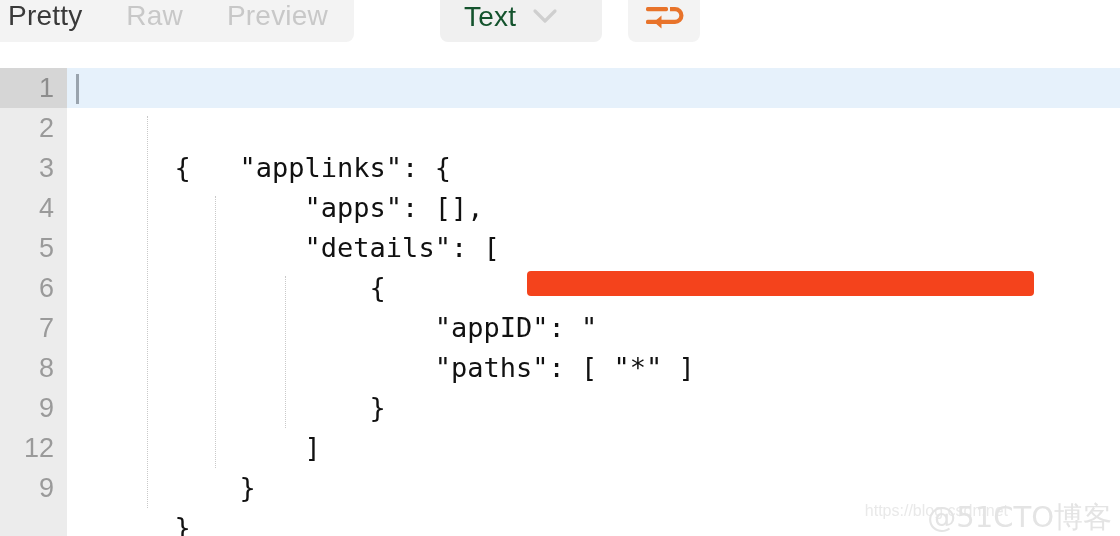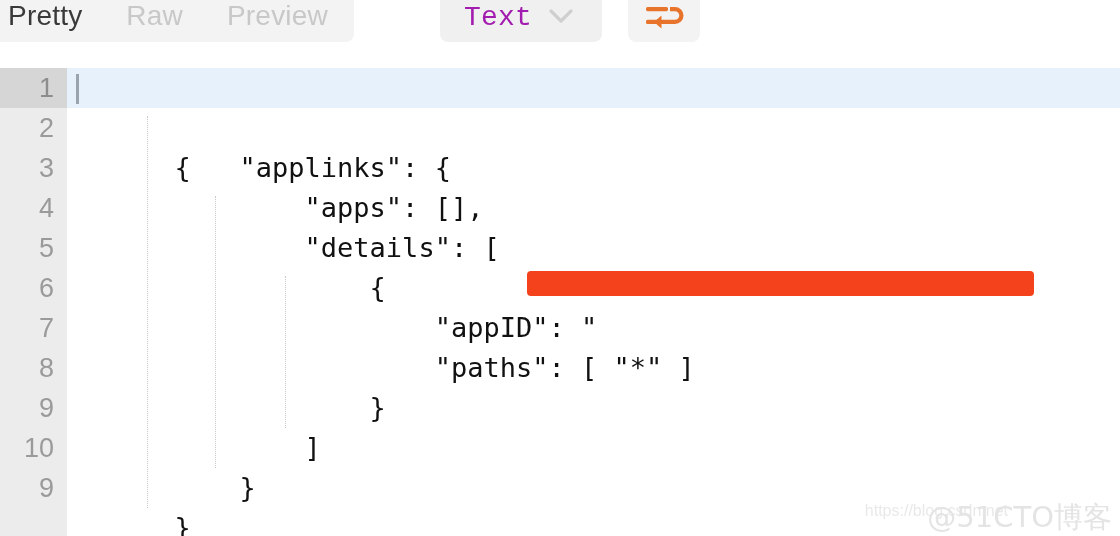--- a/index.html
+++ b/index.html
@@ -54,23 +54,22 @@
     height: 50px;
     background: #f0f0f0;
     border-radius: 8px;
     display: flex;
     align-items: center;
     padding-left: 24px;
     box-sizing: border-box;
   }
   .select-label {
     font-size: 28px;
-    color: #a21caf;
+    color: #14532d;
     letter-spacing: 0.2px;
-    font-family: Liberation Mono, monospace;
   }
   .chevron {
     margin-left: 16px;
     display: inline-block;
     width: 20px;
     height: 20px;
   }
   .chevron svg { display: block; }
 
   .wrap-btn {
@@ -237,21 +236,21 @@
   <div class="gutter">
     <div class="gutter-cell active">1</div>
     <div class="gutter-cell">2</div>
     <div class="gutter-cell">3</div>
     <div class="gutter-cell">4</div>
     <div class="gutter-cell">5</div>
     <div class="gutter-cell">6</div>
     <div class="gutter-cell">7</div>
     <div class="gutter-cell">8</div>
     <div class="gutter-cell">9</div>
-    <div class="gutter-cell">10</div>
+    <div class="gutter-cell">12</div>
     <div class="gutter-cell">9</div>
   </div>
 
   <div class="code-area">
 
     <div class="guide" style="left:80px; top:48px; height:392px;"></div>
     <div class="guide" style="left:148px; top:128px; height:272px;"></div>
     <div class="guide" style="left:218px; top:208px; height:152px;"></div>
 
     <div class="code-line active">

